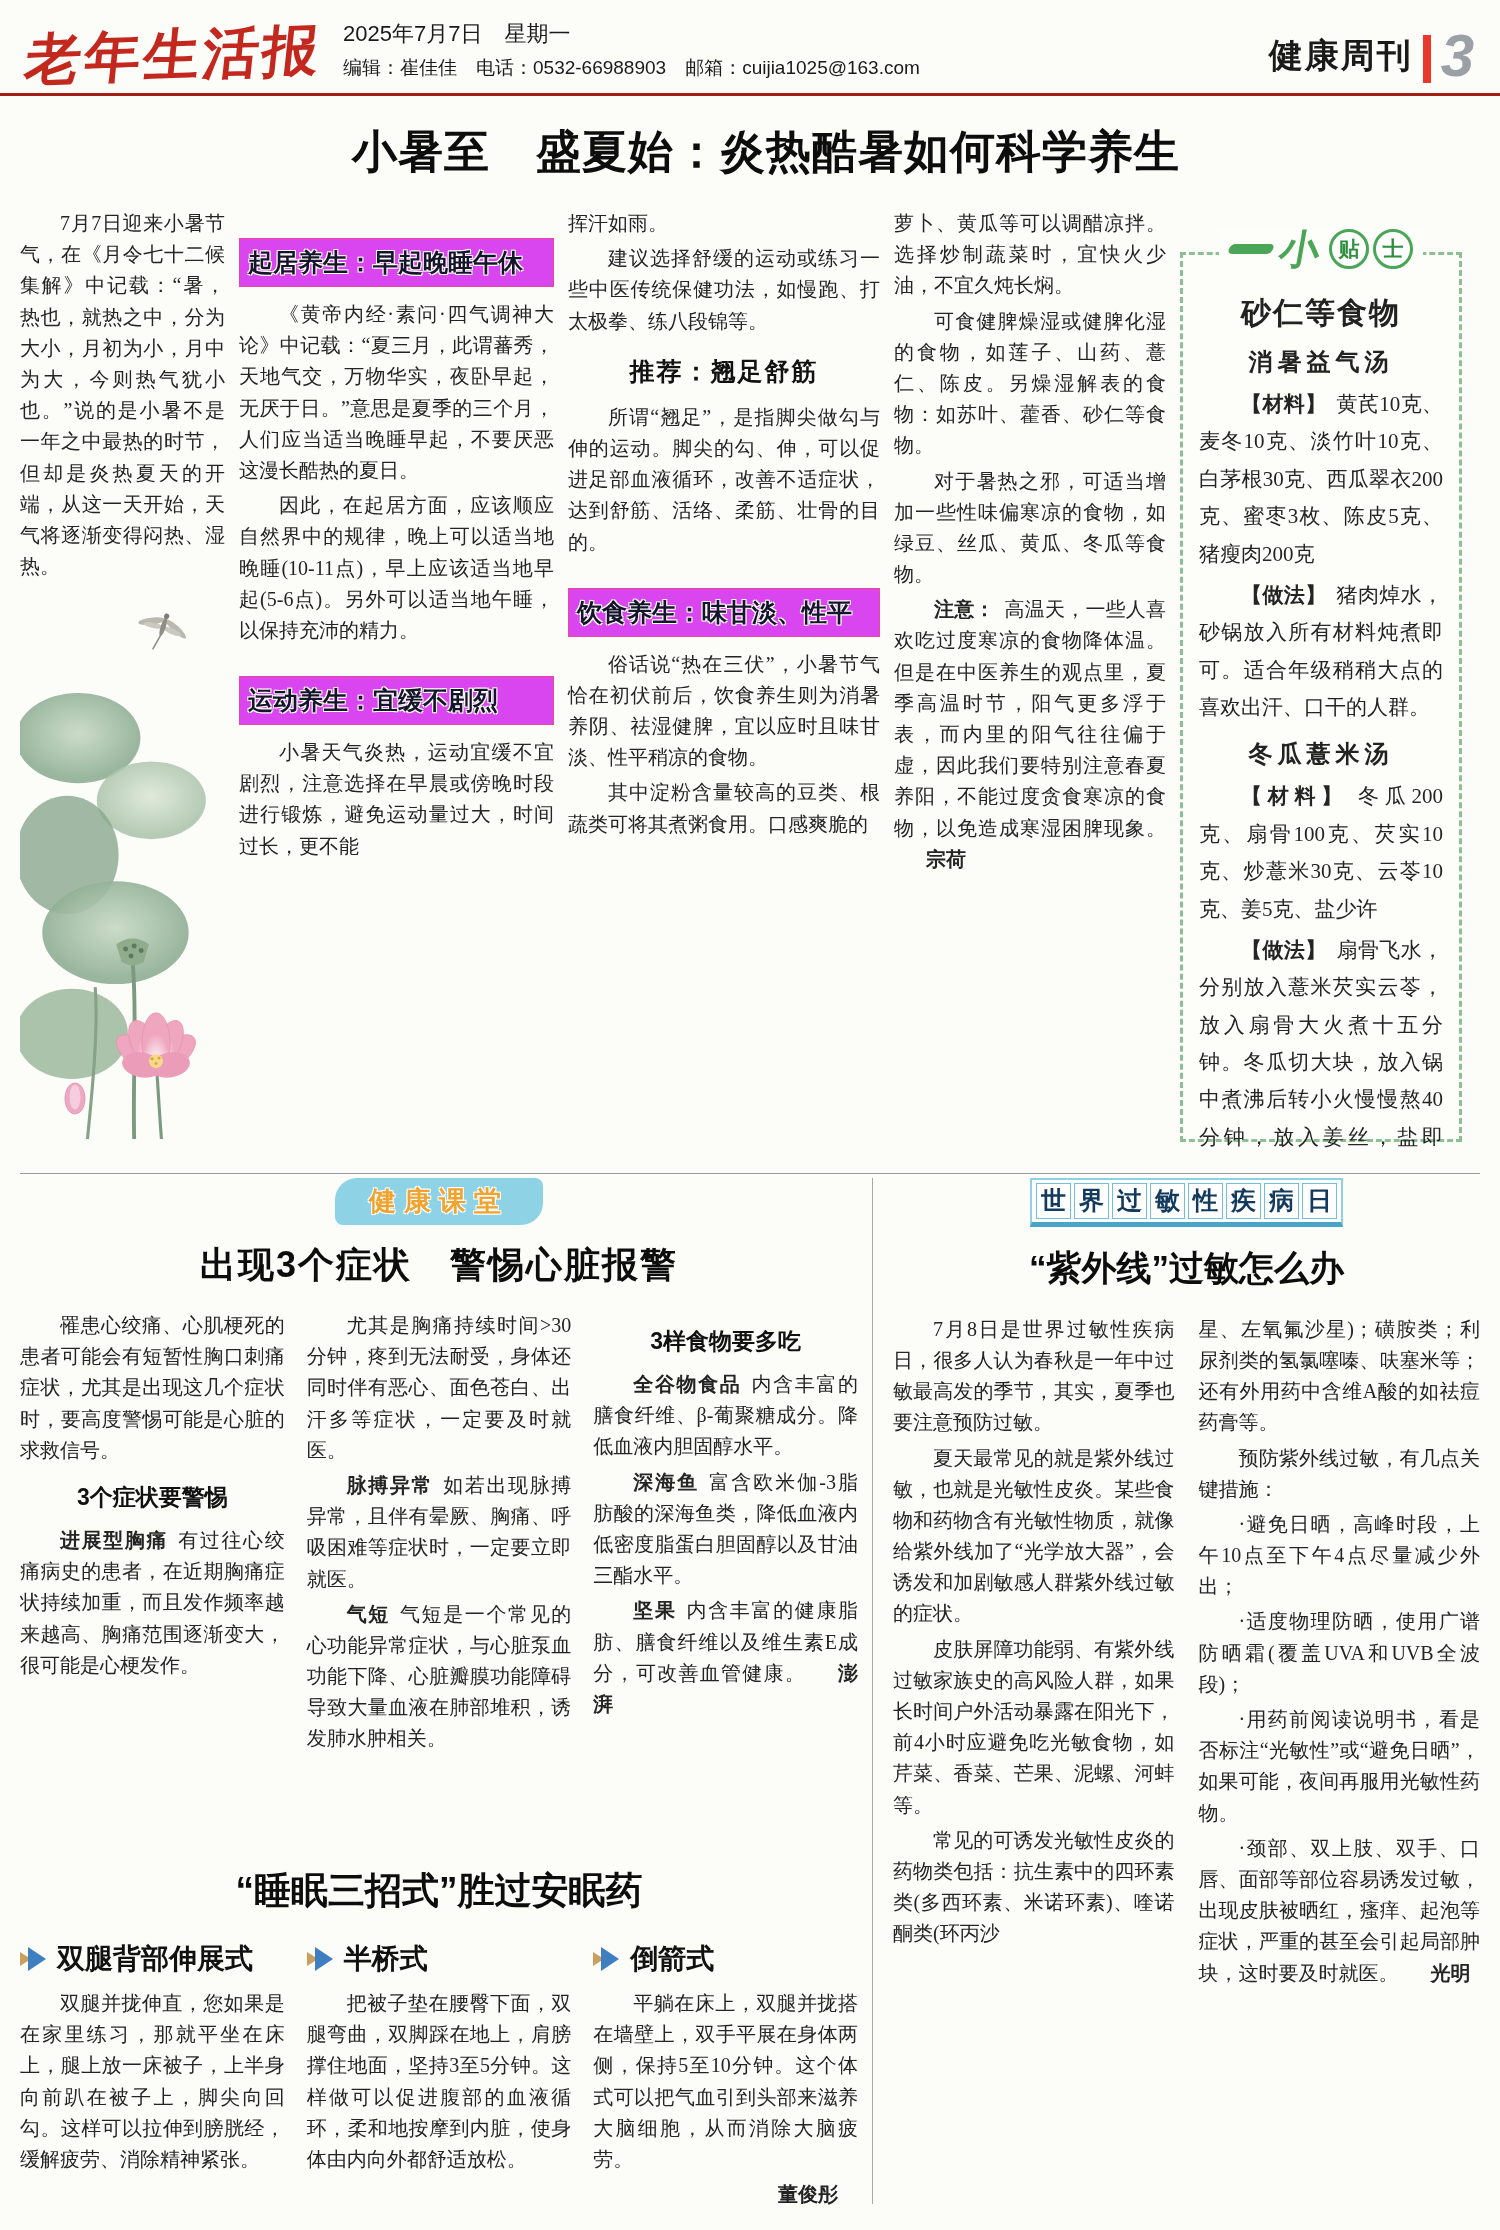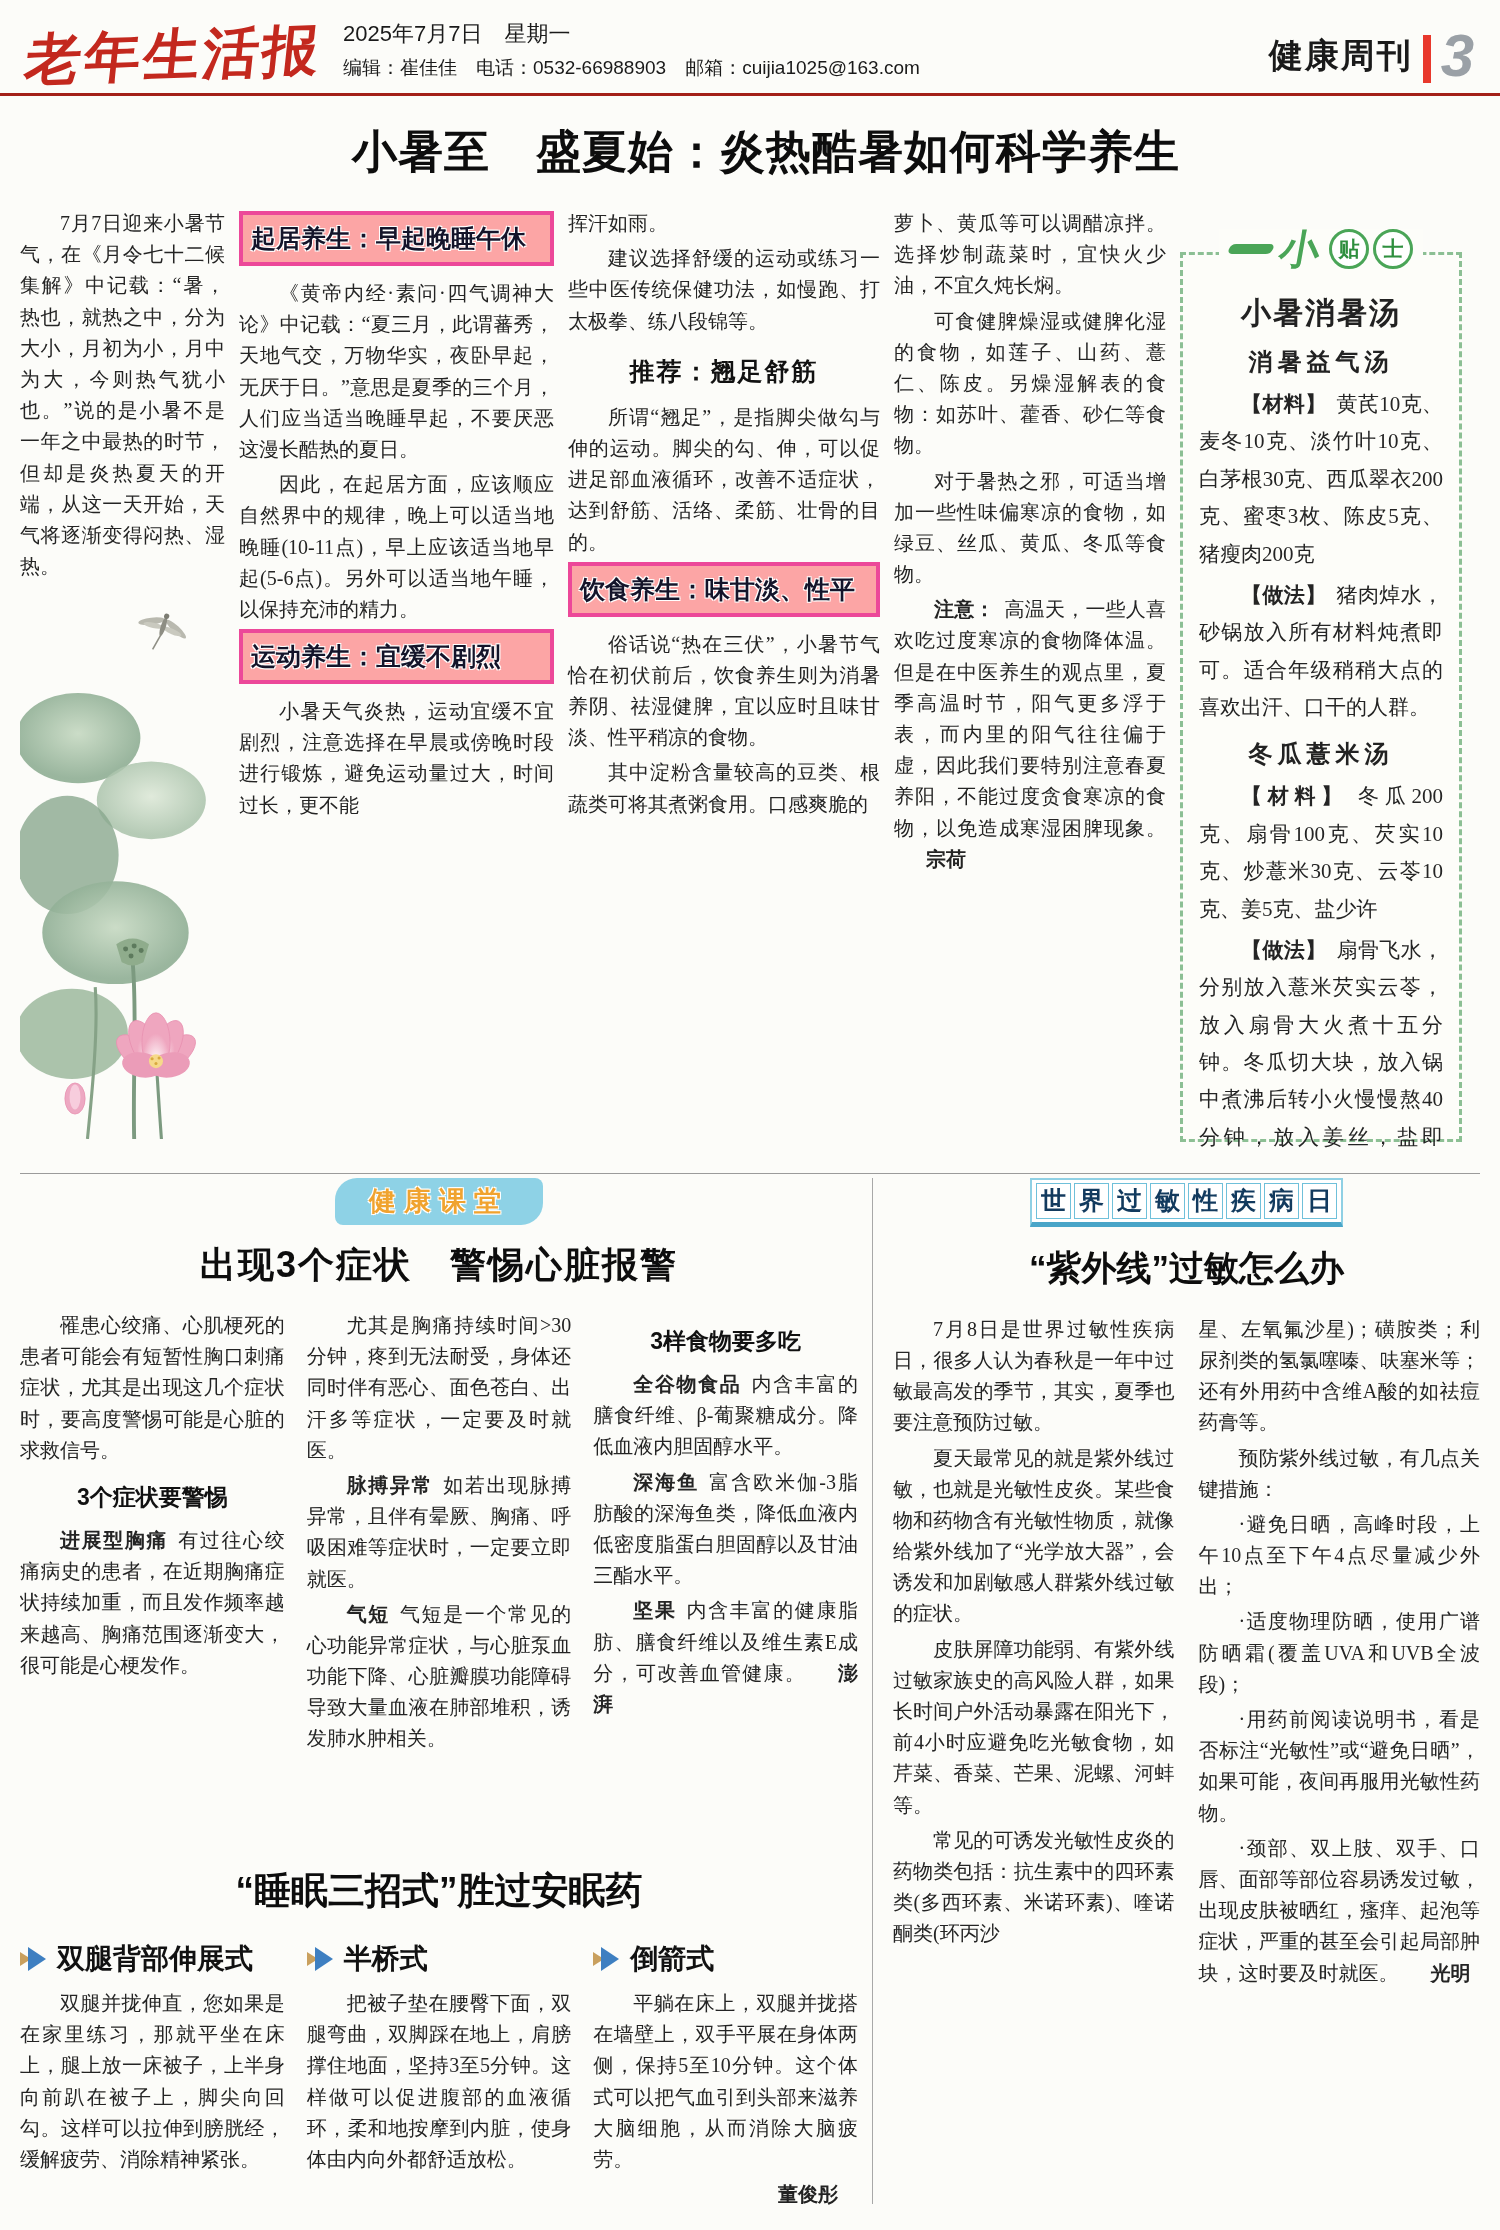--- a/index.html
+++ b/index.html
@@ -25,21 +25,21 @@
               letter-spacing:1px;font-family:"Liberation Sans","DejaVu Sans",sans-serif;}
   .top-columns{display:flex;gap:14px;height:955px;overflow:hidden;}
   .col1{width:205px;flex-shrink:0;}
   .col2{width:315px;flex-shrink:0;}
   .col3{width:312px;flex-shrink:0;}
   .col4{width:272px;flex-shrink:0;}
   .para{font-size:20px;line-height:1.56;text-align:justify;text-indent:2em;margin:0 0 4px;color:#242424;}
   .cont{text-indent:0;}
   .lead{font-weight:900;margin-right:10px;}
   .byline{font-weight:900;margin-left:1.6em;}
-  .green-header{margin:3px 0 12px;background:#fca5a5;border:4px solid #ec4899;padding:7px 8px;
+  .green-header{margin:30px 0 12px;background:#d946ef;border:1px solid #ec4899;padding:7px 8px;
                 white-space:nowrap;color:#14142a;
                 text-shadow:1px 1px 0 #fff,-1px -1px 0 #fff,1px -1px 0 #fff,-1px 1px 0 #fff;}
   .gh-tag{font-size:25px;font-weight:900;font-family:"Liberation Serif","DejaVu Serif",serif;}
   .gh-title{font-size:25px;font-weight:900;font-family:"Liberation Sans","DejaVu Sans",sans-serif;}
   .brush-sub{text-align:center;font-size:25px;font-weight:900;margin:18px 0 14px;color:#111;letter-spacing:2px;}
   .lotus-art{height:545px;margin-top:12px;}
   
   .tip-box{width:282px;flex-shrink:0;box-sizing:border-box;border:3px dashed #8cbf94;background:#fdfdf9;
            margin-top:44px;height:890px;padding:34px 16px 12px;position:relative;}
   .tip-logo{position:absolute;top:-26px;left:50%;transform:translateX(-50%);display:flex;align-items:center;
@@ -203,21 +203,21 @@
         <p class="para"><span class="lead">注意：</span><span>高温天，一些人喜欢吃过度寒凉的食物降体温。但是在中医养生的观点里，夏季高温时节，阳气更多浮于表，而内里的阳气往往偏于虚，因此我们要特别注意春夏养阳，不能过度贪食寒凉的食物，以免造成寒湿困脾现象。</span><span class="byline">宗荷</span></p>
       </div>
 
       <aside class="tip-box">
         <div class="tip-logo">
           <span class="tip-dash"></span>
           <span class="tip-small">小</span>
           <span class="tip-circle">贴</span>
           <span class="tip-circle">士</span>
         </div>
-        <h2 class="tip-title">小暑消暑汤</h2>
+        <h2 class="tip-title">砂仁等食物</h2>
         <h4 class="recipe-name">消暑益气汤</h4>
         <p class="para"><span class="lead">【材料】</span><span>黄芪10克、麦冬10克、淡竹叶10克、白茅根30克、西瓜翠衣200克、蜜枣3枚、陈皮5克、猪瘦肉200克</span></p>
         <p class="para"><span class="lead">【做法】</span><span>猪肉焯水，砂锅放入所有材料炖煮即可。适合年级稍稍大点的喜欢出汗、口干的人群。</span></p>
         <h4 class="recipe-name">冬瓜薏米汤</h4>
         <p class="para"><span class="lead">【材料】</span><span>冬瓜200克、扇骨100克、芡实10克、炒薏米30克、云苓10克、姜5克、盐少许</span></p>
         <p class="para"><span class="lead">【做法】</span><span>扇骨飞水，分别放入薏米芡实云苓，放入扇骨大火煮十五分钟。冬瓜切大块，放入锅中煮沸后转小火慢慢熬40分钟，放入姜丝，盐即可。</span></p>
       </aside>
 
     </div>
   </section>

